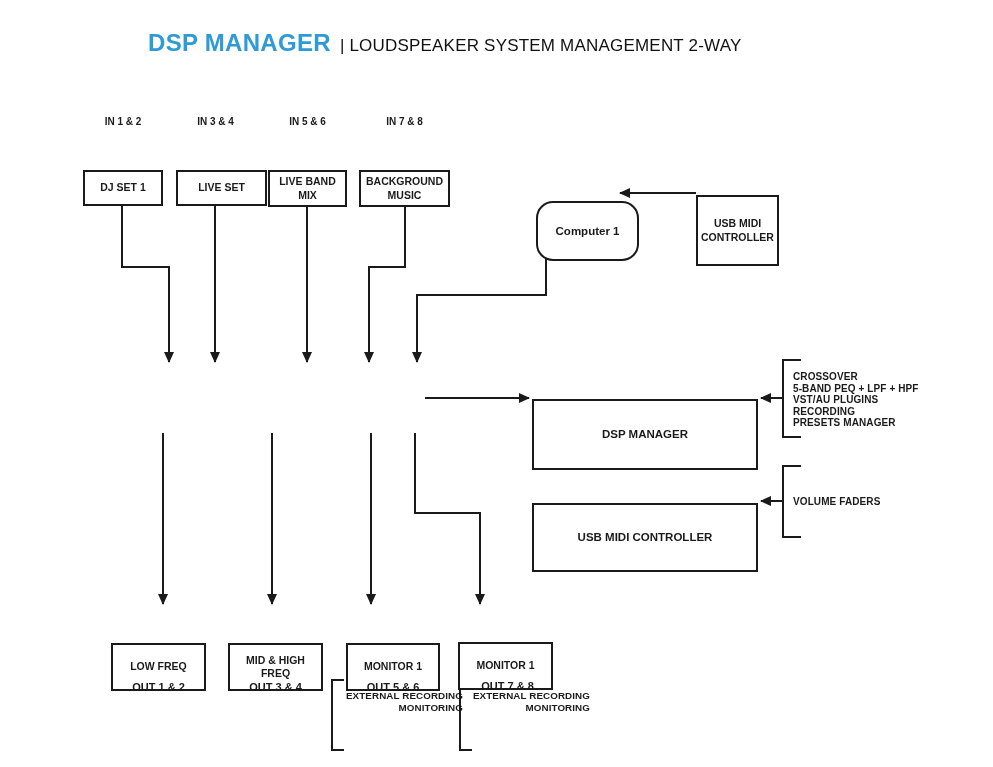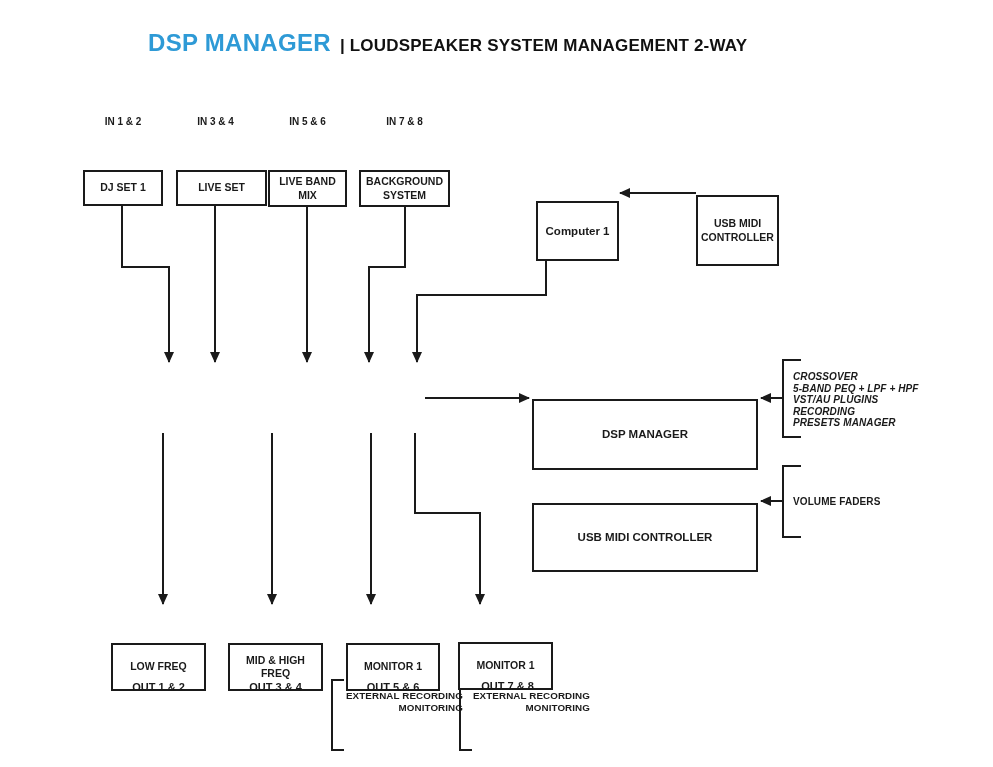--- a/index.html
+++ b/index.html
@@ -29,21 +29,21 @@
   }
   .title-brand {
     color: #2e9ad6;
     font-size: 24px;
     font-weight: bold;
     letter-spacing: 0.3px;
   }
   .title-sub {
     color: #111111;
     font-size: 17px;
-    font-weight: bold;
+    font-weight: normal;
     letter-spacing: 0.2px;
   }
   .node {
     position: absolute;
     background: #ffffff;
     border: 2px solid #1a1a1a;
     display: flex;
     align-items: center;
     justify-content: center;
     text-align: center;
@@ -129,30 +129,30 @@
   </div>
 
   <div class="port-label" style="left:83px; top:116px; width:80px;">IN 1 &amp; 2</div>
   <div class="port-label" style="left:176px; top:116px; width:79px;">IN 3 &amp; 4</div>
   <div class="port-label" style="left:268px; top:116px; width:79px;">IN 5 &amp; 6</div>
   <div class="port-label" style="left:359px; top:116px; width:91px;">IN 7 &amp; 8</div>
 
   <div class="node node-sm" style="left:83px; top:134px; width:80px; height:36px;">DJ SET 1</div>
   <div class="node node-sm" style="left:176px; top:134px; width:91px; height:36px;">LIVE SET</div>
   <div class="node node-sm" style="left:268px; top:134px; width:79px; height:37px;">LIVE BAND MIX</div>
-  <div class="node node-sm" style="left:359px; top:134px; width:91px; height:37px;">BACKGROUND SYSTEM</div>
+  <div class="node node-sm" style="left:359px; top:134px; width:91px; height:37px;">BACKGROUND MUSIC</div>
 
-  <div class="node node-md" style="left:536px; top:165px; width:83px; height:60px;">Computer 1</div>
+  <div class="node node-md" style="left:536px; top:165px; width:103px; height:60px;border-radius:17px;">Computer 1</div>
   <div class="node node-sm" style="left:696px; top:159px; width:83px; height:71px;">USB MIDI CONTROLLER</div>
 
 
   <div class="node node-md" style="left:532px; top:363px; width:226px; height:71px;">DSP MANAGER</div>
   <div class="node node-md" style="left:532px; top:467px; width:226px; height:69px;">USB MIDI CONTROLLER</div>
 
-  <div class="annot" style="left:793px; top:371px;font-style:italic;">
+  <div class="annot" style="left:793px; top:371px;">
     <div class="feature-item">CROSSOVER</div>
     <div class="feature-item">5-BAND PEQ + LPF + HPF</div>
     <div class="feature-item">VST/AU PLUGINS</div>
     <div class="feature-item">RECORDING</div>
     <div class="feature-item">PRESETS MANAGER</div>
   </div>
 
   <div class="annot" style="left:793px; top:496px;">VOLUME FADERS</div>
 
   <div class="node node-sm" style="left:228px; top:607px; width:95px; height:48px;">MID &amp; HIGH FREQ</div>

